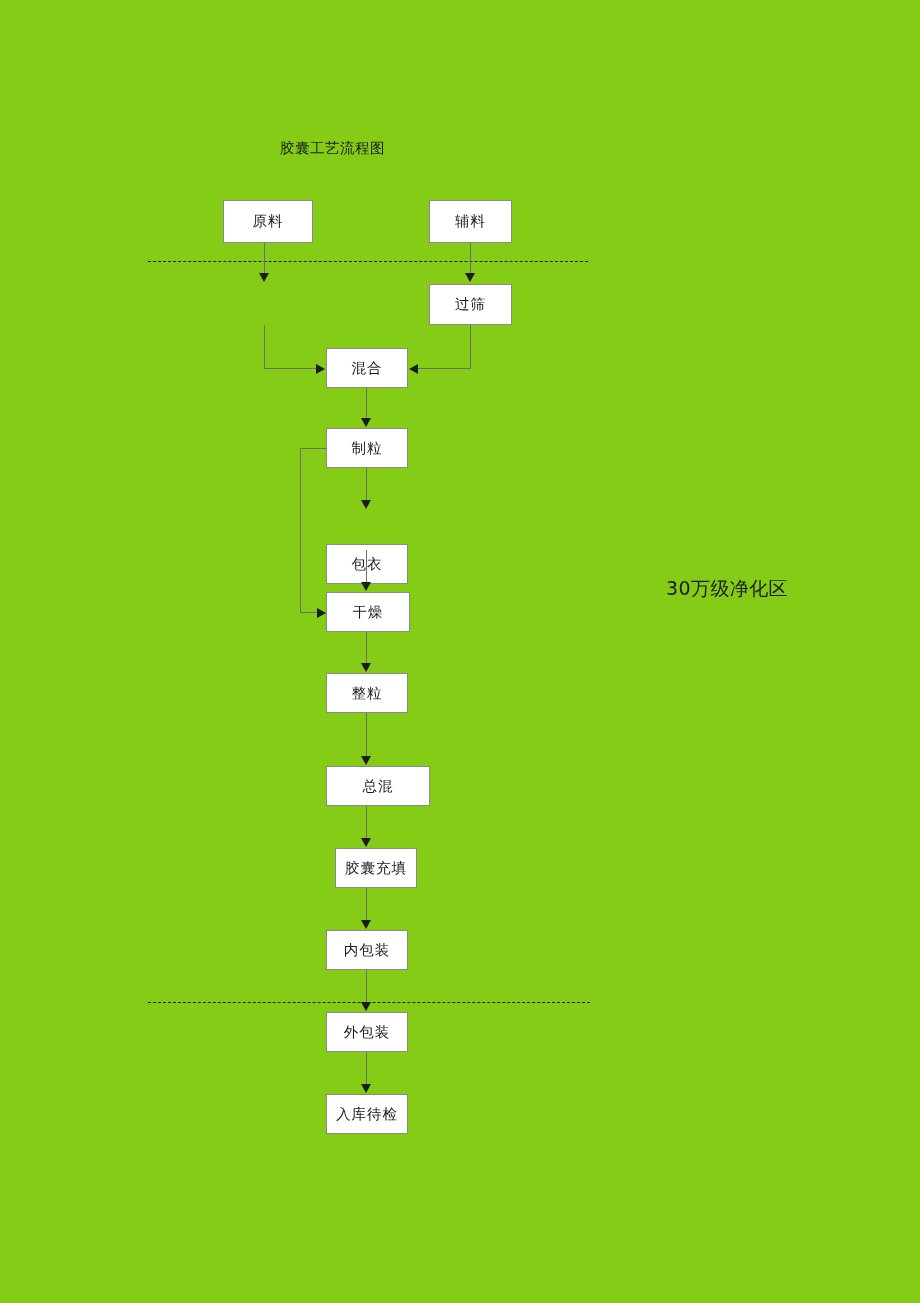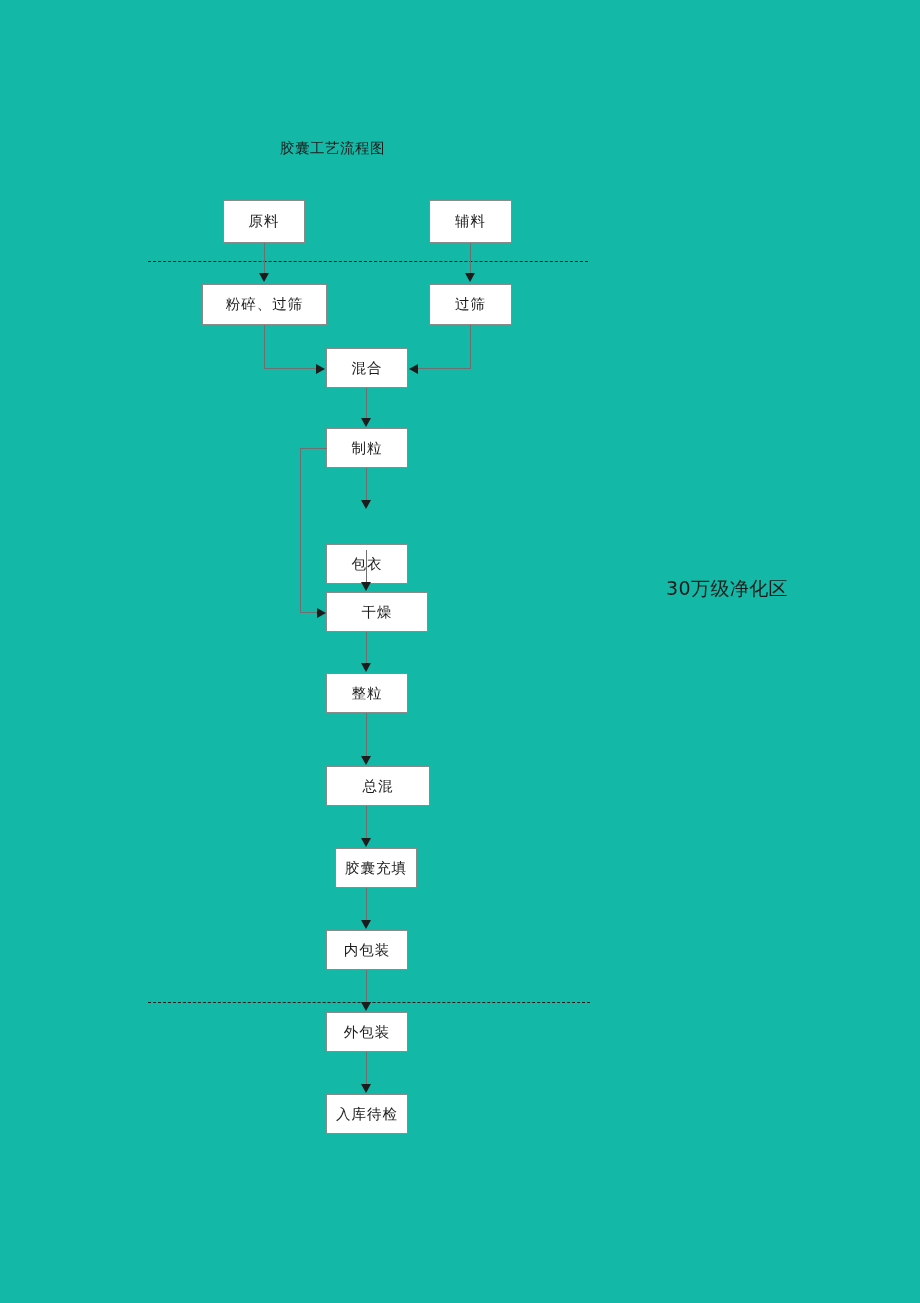--- a/index.html
+++ b/index.html
@@ -9,21 +9,21 @@
     background: #ffffff;
   }
   body {
     font-family: "DejaVu Sans", "Liberation Sans", sans-serif;
     color: #1a1a1a;
   }
   #page {
     position: relative;
     width: 920px;
     height: 1303px;
-    background: #14b8a6;
+    background: #84cc16;
     overflow: hidden;
   }
   .doc-title {
     position: absolute;
     left: 280px;
     top: 138px;
     font-size: 14.5px;
     line-height: 20px;
     letter-spacing: 0.5px;
     color: #1c1c1c;
@@ -85,35 +85,34 @@
     border-right: 9px solid #1c1c1c;
   }
 </style>
 </head>
 <body>
 
 <div id="page">
 
   <div class="doc-title">胶囊工艺流程图</div>
 
-  <div class="node" style="left:223px; top:200px; width:82px; height:43px;">原料</div>
+  <div class="node" style="left:223px; top:200px; width:90px; height:43px;">原料</div>
 
   <div class="node" style="left:429px; top:200px; width:83px; height:43px;">辅料</div>
 
-  <div class="node" style="left:202px; top:284px; width:125px; height:41px;">粉碎、过筛</div>
 
   <div class="node" style="left:429px; top:284px; width:83px; height:41px;text-align:right;">过筛</div>
 
   <div class="node" style="left:326px; top:348px; width:82px; height:40px;">混合</div>
 
   <div class="node" style="left:326px; top:428px; width:82px; height:40px;">制粒</div>
 
   <div class="node" style="left:326px; top:510px; width:82px; height:40px;margin-top:34px;">包衣</div>
 
-  <div class="node" style="left:326px; top:592px; width:102px; height:40px;text-align:center;">干燥</div>
+  <div class="node" style="left:326px; top:592px; width:84px; height:40px;text-align:center;">干燥</div>
 
   <div class="node" style="left:326px; top:673px; width:82px; height:40px;">整粒</div>
 
   <div class="node" style="left:326px; top:766px; width:104px; height:40px;">总混</div>
 
   <div class="node" style="left:326px; top:848px; width:82px; height:40px;margin-left:9px;">胶囊充填</div>
 
   <div class="node" style="left:326px; top:930px; width:82px; height:40px;">内包装</div>
 
   <div class="node" style="left:326px; top:1012px; width:82px; height:40px;font-family:Liberation Serif, serif;">外包装</div>

